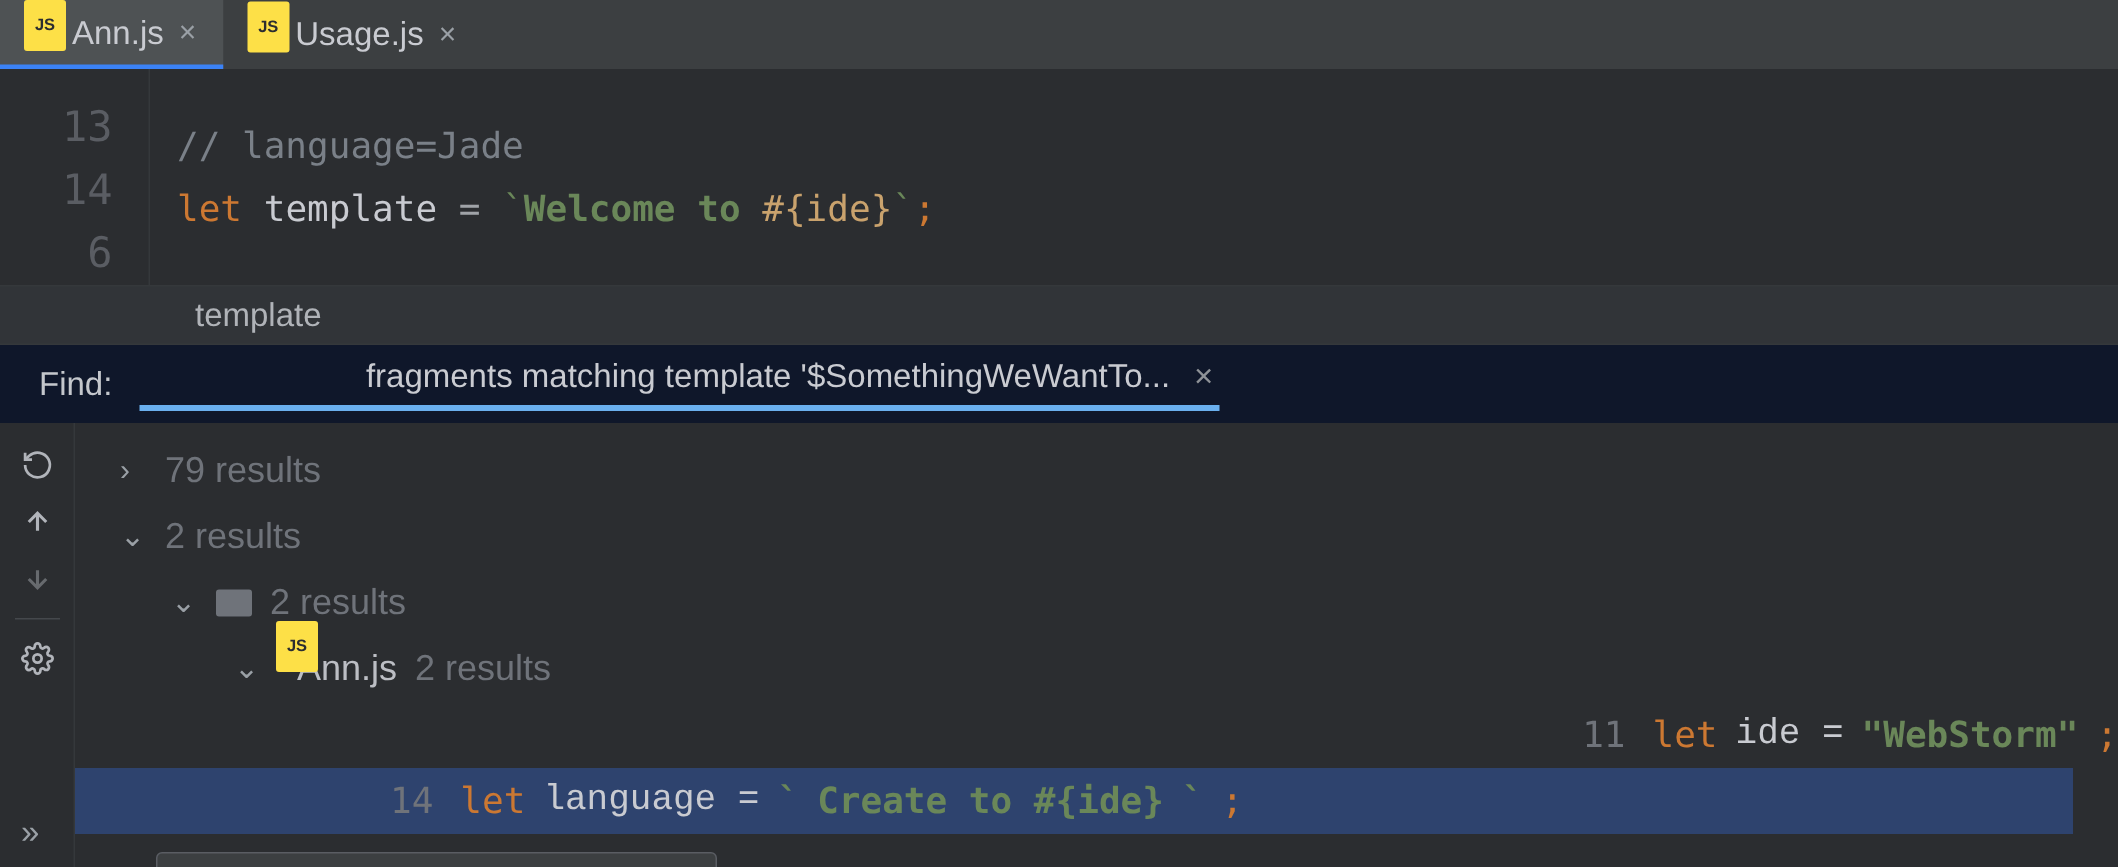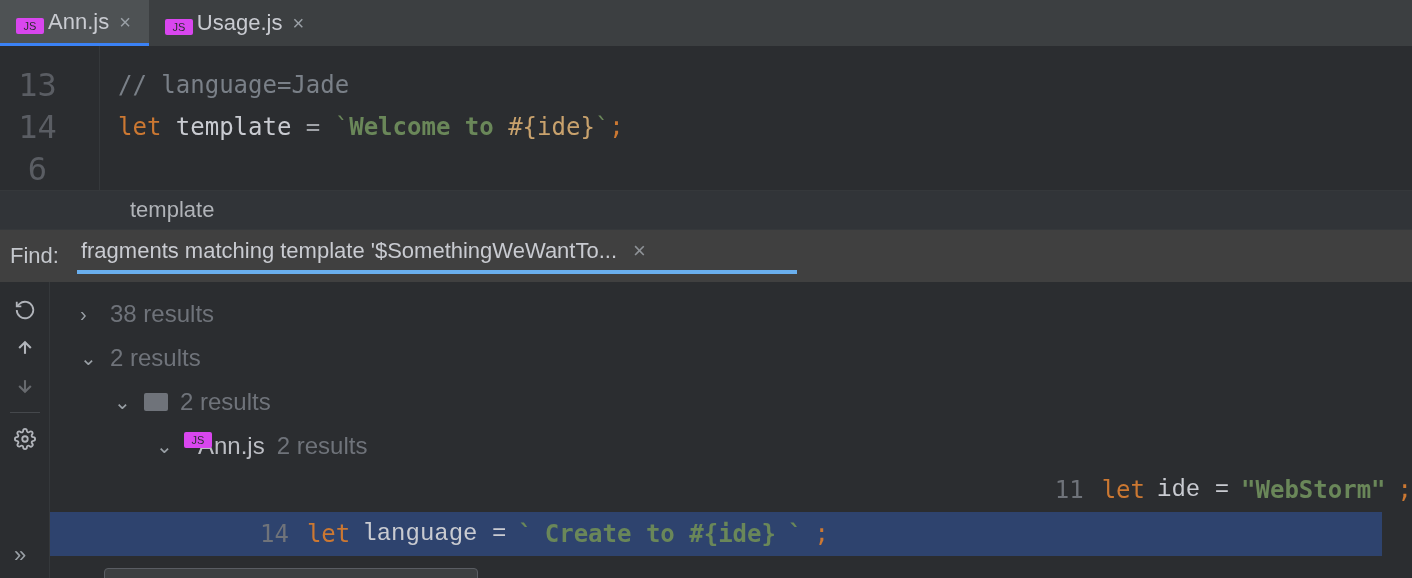--- a/index.html
+++ b/index.html
@@ -19,42 +19,43 @@
     display: flex; align-items: center; gap: 10px;
     padding: 0 18px; height: 46px;
     background: #3c3f41; cursor: pointer;
     color: #c9cbd1;
   }
   .tab.active { background: #4e5254; border-bottom: 3px solid #3b82f6; }
   .tab .js-icon {
     width: 20px; height: 20px; position: relative;
   }
   .js-badge {
-    width: 28px; height: 16px; background: #d946ef;
+    width: 28px; height: 34px; background: #fde047;
     position: absolute; bottom: -2px; left: -2px;
-    font-size: 11px; font-weight: normal; color: #2b2d30;
+    font-size: 11px; font-weight: bold; color: #2b2d30;
     display:flex; align-items:center; justify-content:center;
     border-radius:2px;
   }
   .tab-close { color: #9aa0a6; font-size: 20px; line-height:1; }
 
   
   .editor { display: flex; }
   .gutter {
-    width: 100px; text-align: center; padding-right: 24px;
+    width: 100px; text-align: right; padding-right: 24px;
     color: #5a5d63; font-family: "Consolas", monospace;
-    font-size: 32px; line-height: 42px; padding-top:18px;
+    font-size: 28px; line-height: 42px; padding-top:18px;
     user-select:none;
     background:#2b2d30;
     border-right:1px solid #35383b;
   }
   .code {
     font-family: "Consolas", monospace;
     font-size: 24px; line-height: 42px; padding:18px 18px 0 18px;
     white-space: pre;
+    margin-top: 12px;
   }
   .cm-comment { color: #7a8088; }
   .cm-keyword { color: #cc7832; }
   .cm-ident   { color: #c9cbd1; }
   .cm-op      { color: #a0a3a8; }
   .cm-string  { color: #6a8759; }
   .cm-string-b{ color: #6a8759; font-weight:600; }
   .cm-expr    { color: #c9a26d; }
   .cm-punct   { color: #cc7832; }
 
@@ -64,30 +65,31 @@
     font-family: "Segoe UI", Arial, sans-serif;
     font-size: 22px; color: #b0b3b8;
     border-top: 1px solid #35383b;
     border-bottom: 1px solid #35383b;
     background:#313438;
   }
 
   
   .find-bar {
     display:flex; align-items:center; gap:18px;
-    padding: 8px 12px 8px 10px;
-    background:#404040;
+    padding: 8px 12px 8px 26px;
+    background:#0f172a;
   }
   .find-label { color:#c4c7cc; }
   .find-query {
     display:inline-flex; align-items:center; gap:10px;
     border-bottom: 4px solid #6aafee;
     padding: 0 4px 6px 4px;
     min-width: 720px;
     color:#c9cbd1;
+    justify-content:flex-end;
   }
   .find-close { color:#8e9297; font-size:22px; margin-left:6px; }
 
   
   .results-wrap { display:flex; }
   .side-toolbar {
     width: 50px; display:flex; flex-direction:column; align-items:center;
     gap: 2px; padding-top:10px; background:#2b2d30;
     border-right:1px solid #35383b;
   }
@@ -200,21 +202,21 @@
           <circle cx="12" cy="12" r="3"></circle>
           <path d="M19.4 15a1.7 1.7 0 0 0 .34 1.87l.06.06a2 2 0 1 1-2.83 2.83l-.06-.06a1.7 1.7 0 0 0-1.87-.34 1.7 1.7 0 0 0-1 1.51V21a2 2 0 1 1-4 0v-.09a1.7 1.7 0 0 0-1-1.51 1.7 1.7 0 0 0-1.87.34l-.06.06a2 2 0 1 1-2.83-2.83l.06-.06a1.7 1.7 0 0 0 .34-1.87 1.7 1.7 0 0 0-1.51-1H3a2 2 0 1 1 0-4h.09a1.7 1.7 0 0 0 1.51-1 1.7 1.7 0 0 0-.34-1.87l-.06-.06a2 2 0 1 1 2.83-2.83l.06.06a1.7 1.7 0 0 0 1.87.34H9a1.7 1.7 0 0 0 1-1.51V3a2 2 0 1 1 4 0v.09a1.7 1.7 0 0 0 1 1.51h0a1.7 1.7 0 0 0 1.87-.34l.06-.06a2 2 0 1 1 2.83 2.83l-.06.06a1.7 1.7 0 0 0-.34 1.87V9a1.7 1.7 0 0 0 1.51 1H21a2 2 0 1 1 0 4h-.09a1.7 1.7 0 0 0-1.51 1z"></path>
         </svg>
     </div>
   </div>
 
   <div class="tree">
 
     <div class="tree-row">
       <span class="chev">›</span>
-      <span class="muted">38 results</span>
+      <span class="muted">79 results</span>
     </div>
 
     <div class="tree-row">
       <span class="chev">⌄</span>
       <span class="muted">2 results</span>
     </div>
 
     <div class="tree-row row-indent-1">
       <span class="chev">⌄</span>
       <span class="folder-icon"></span>

